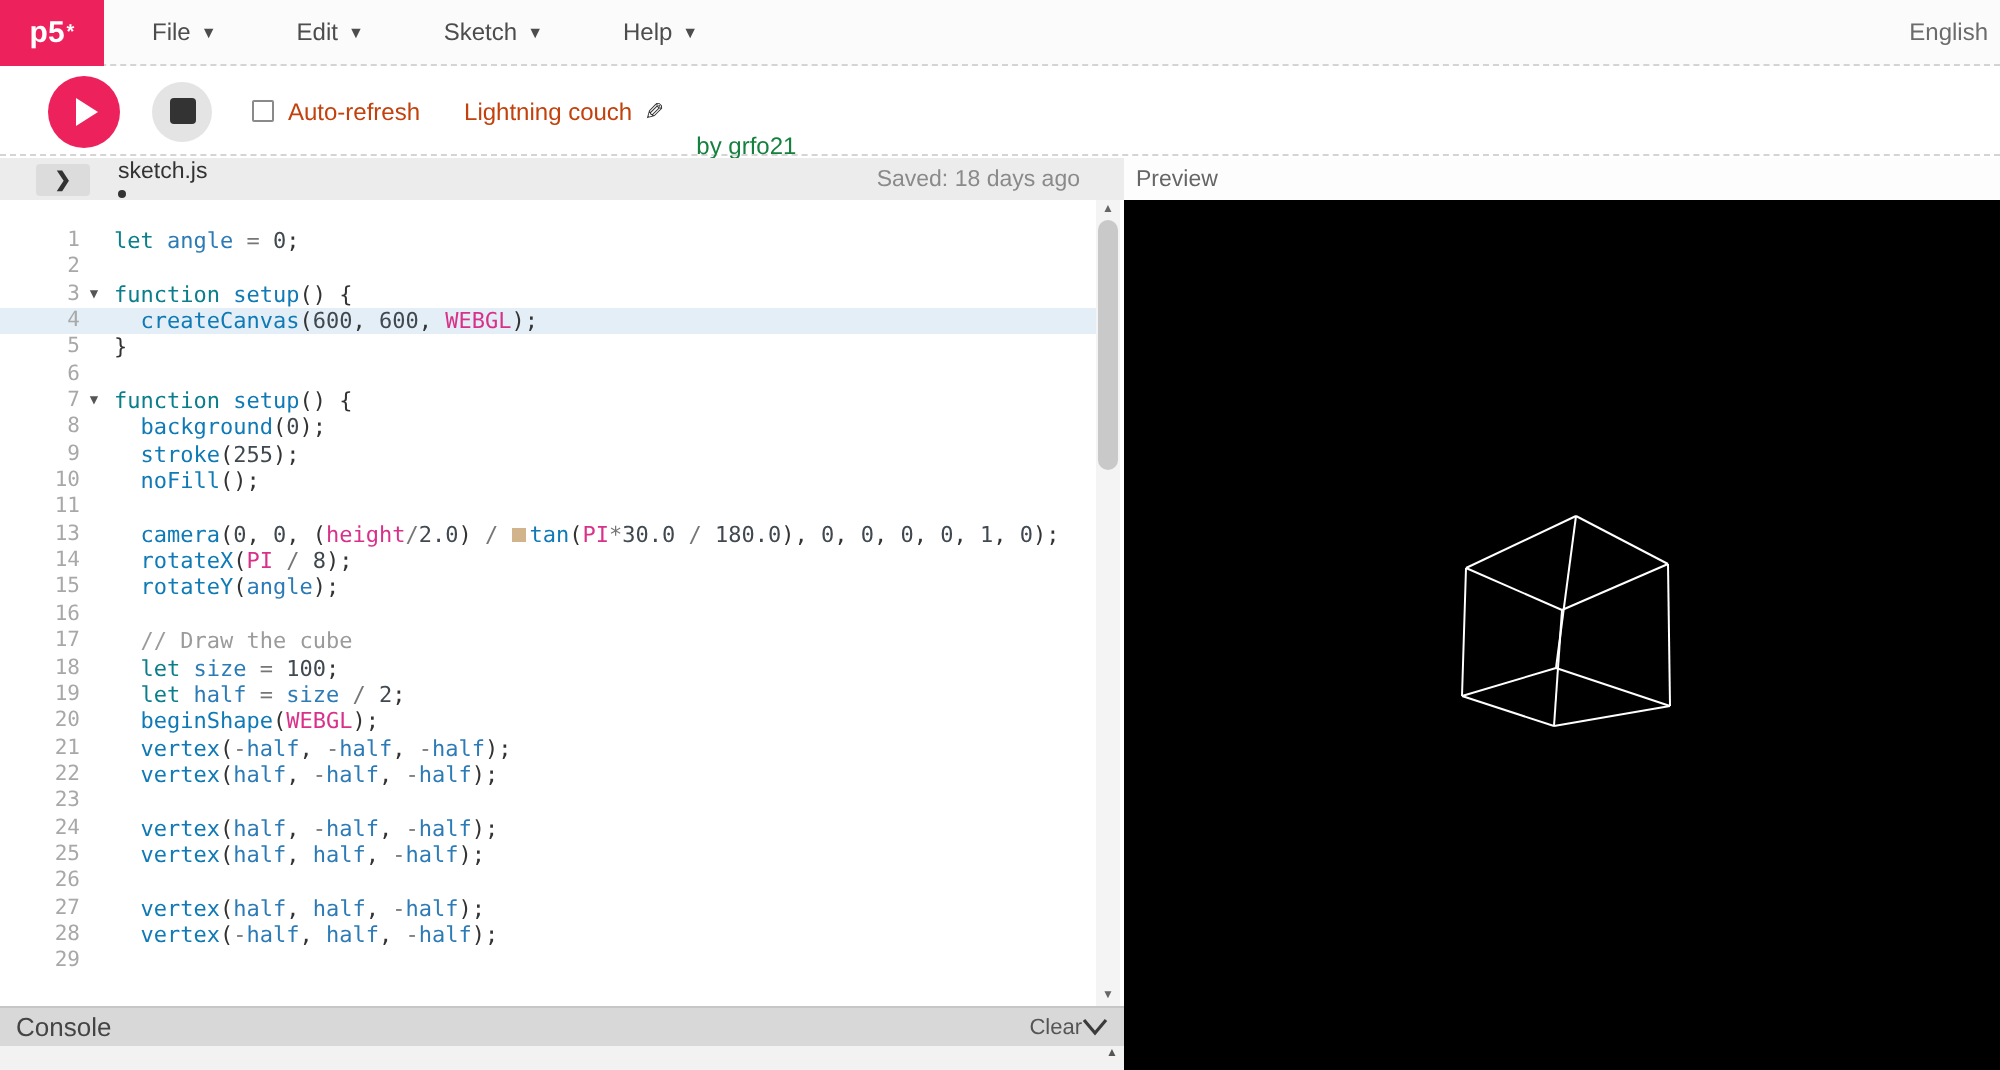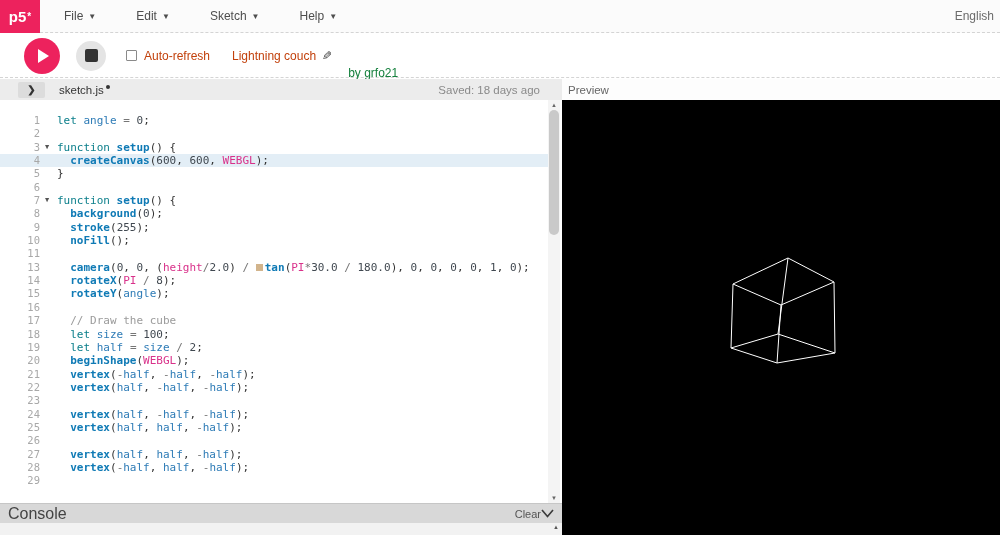--- a/index.html
+++ b/index.html
@@ -3,21 +3,21 @@
 <meta charset="utf-8">
 <style>
   * { margin:0; padding:0; box-sizing:border-box; }
   html,body { width:1000px; height:535px; overflow:hidden; background:#fff;
     font-family:"Liberation Sans", sans-serif; }
   .app { position:relative; width:1000px; height:535px; background:#fff; }
 
   
   .nav { position:absolute; top:0; left:0; width:1000px; height:33px;
     background:#fbfbfb; border-bottom:1px dashed #d4d4d4; display:flex; align-items:center; }
-  .logo { width:40px; height:33px; background:#ed225d; color:#fff; display:flex;
+  .logo { width:52px; height:33px; background:#ed225d; color:#fff; display:flex;
     align-items:center; justify-content:center; font-weight:bold; font-size:15px; }
   .logo sup { font-size:10px; margin-left:1px; }
   .menu { display:flex; align-items:center; margin-left:10px; gap:12px; }
   .menu-item { display:flex; align-items:center; gap:5px; padding:0 14px; height:33px;
     font-size:12px; color:#4d4d4d; cursor:pointer; }
   .caret { font-size:8px; color:#4d4d4d; }
   .lang { margin-left:auto; margin-right:2px; font-size:12px; color:#6b6b6b; padding-right:4px; }
 
   
   .toolbar { position:absolute; top:34px; left:0; width:1000px; height:44px; background:#fff;
@@ -36,58 +36,58 @@
   .pencil { font-size:12px; color:#333; transform:scaleX(-1); display:inline-block; cursor:pointer; }
   .byline { margin-left:16px; font-size:12px; color:#15803d;margin-top:35px; }
 
   
   .tabrow { position:absolute; top:79px; left:0; width:1000px; height:21px; display:flex; }
   .tabrow-left { width:562px; height:21px; background:#ececec; position:relative;
     display:flex; align-items:center; }
   .expand-btn { width:27px; height:16px; background:#dcdcdc; border-radius:2px; margin-left:18px;
     display:flex; align-items:center; justify-content:center; font-size:10px; color:#333;
     cursor:pointer; font-weight:bold; }
-  .file-tab { display:flex; align-items:flex-start; margin-left:14px; gap:2px; cursor:pointer; }
+  .file-tab { display:flex; align-items:flex-start; margin-left:14px; gap:2px; cursor:pointer;flex-direction:column; }
   .file-tab-label { font-size:11.5px; color:#333; }
   .unsaved-dot { width:4px; height:4px; border-radius:50%; background:#333; margin-top:1px; }
   .saved-status { position:absolute; right:22px; font-size:11.5px; color:#8a8a8a; }
   .tabrow-right { flex:1; background:#fdfdfd; display:flex; align-items:center; }
   .preview-label { margin-left:6px; font-size:11.5px; color:#666; }
 
   
   .main { position:absolute; top:100px; left:0; width:1000px; height:435px; display:flex; }
   .editor-col { width:562px; height:435px; position:relative; background:#fff; }
   .editor { position:absolute; top:0; left:0; width:548px; height:403px; overflow:hidden;
     font-family:"DejaVu Sans Mono", monospace; font-size:11px; padding-top:14px; }
   .code-row { display:flex; height:13.35px; line-height:13.35px; white-space:pre; }
   .code-row.active { background:#e3eef6; }
   .gutter-cell { width:40px; text-align:right; color:#a8a8a8; font-size:10.5px; flex:none; }
   .fold-cell { width:14px; flex:none; font-size:7px; color:#555; text-align:center; line-height:13.35px; }
   .code-cell { padding-left:3px; color:#333; }
   .tk-k { color:#0a7e8a; }
   .tk-v { color:#2d7bb6; }
-  .tk-f { color:#0f7ab5; font-weight:bold; }
+  .tk-f { color:#0f7ab5; font-weight:normal; }
   .tk-c { color:#d9318a; }
   .tk-n { color:#404850; }
   .tk-m { color:#9b9b9b; }
   .tk-o { color:#767676; }
   .tk-p { color:#333; }
   .swatch { display:inline-block; width:7px; height:7px; background:#d2b48c; margin-right:2px; }
 
   .ed-scrollbar { position:absolute; top:0; right:2px; width:12px; height:403px; background:#f4f4f4; }
   .sb-arrow { position:absolute; left:0; width:12px; height:10px; font-size:6px; color:#666;
     text-align:center; line-height:10px; cursor:pointer; }
   .sb-up { top:0; } .sb-down { bottom:0; }
   .sb-thumb { position:absolute; top:10px; left:1px; width:10px; height:125px; background:#c9c9c9;
     border-radius:5px; cursor:pointer; }
 
   
   .console-header { position:absolute; top:403px; left:0; width:562px; height:20px; background:#d8d8d8;
     border-top:1px solid #c6c6c6; display:flex; align-items:center; }
-  .console-title { margin-left:8px; font-size:16px; color:#444; }
+  .console-title { margin-left:8px; font-size:13px; color:#444; }
   .console-right { margin-left:auto; display:flex; align-items:center; gap:0; margin-right:8px; }
   .clear-label { font-size:11px; color:#555; cursor:pointer; }
   .console-chev { cursor:pointer; display:flex; align-items:center; }
   .console-out { position:absolute; top:423px; left:0; width:562px; height:12px; background:#f2f2f2; }
   .out-arrow { position:absolute; right:3px; top:1px; font-size:6px; color:#555; cursor:pointer; }
 
   
   .preview-col { width:438px; height:435px; background:#000; position:relative; }
   .preview-col svg { position:absolute; top:0; left:0; }
 </style>

